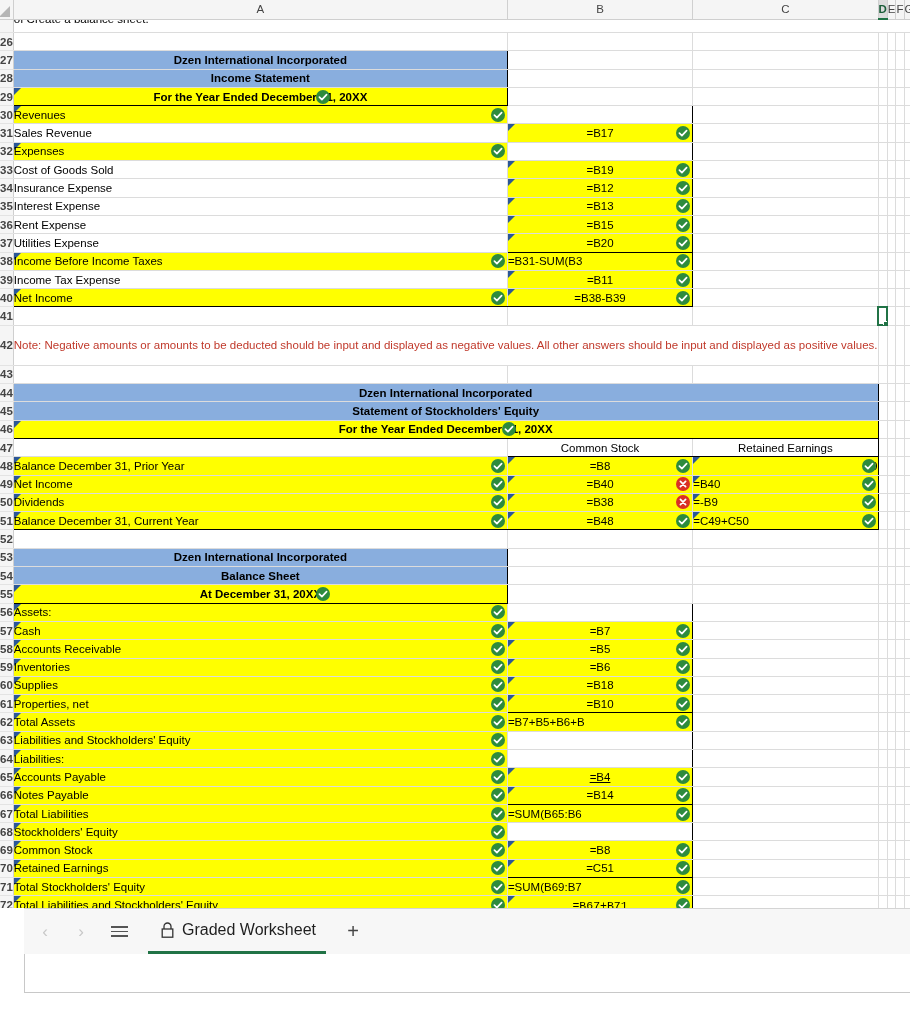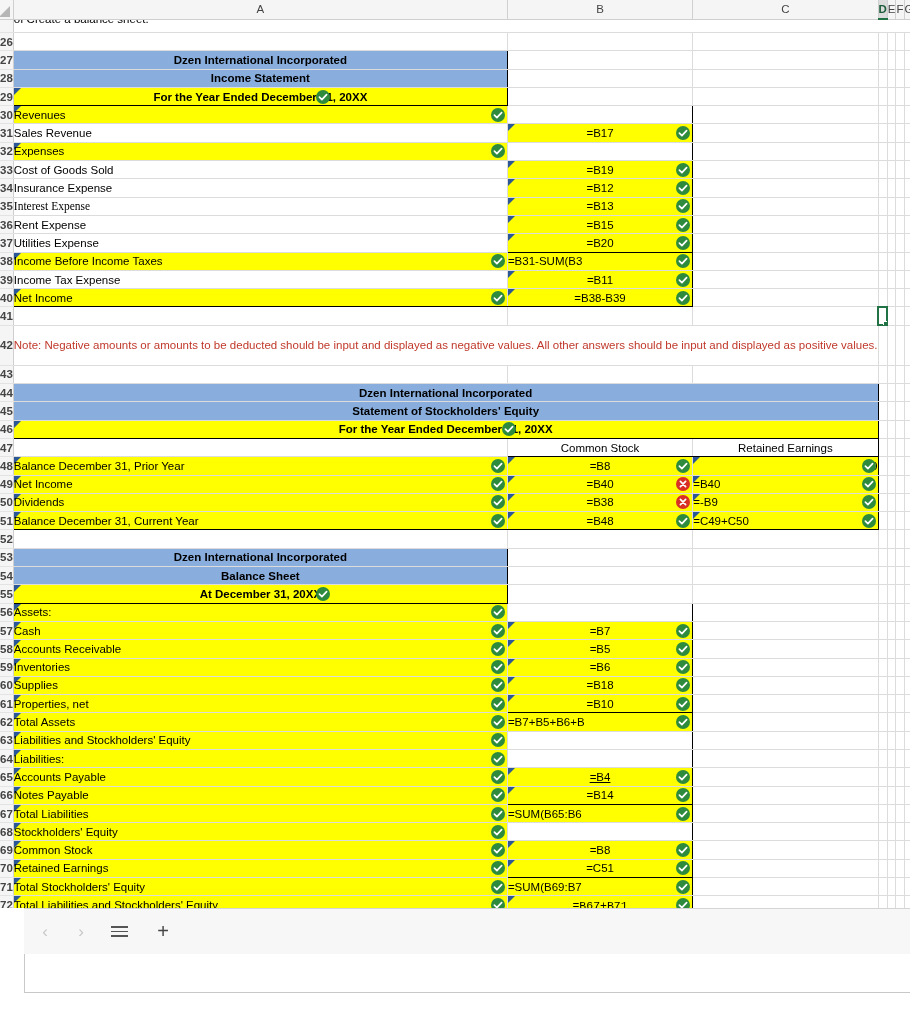--- a/index.html
+++ b/index.html
@@ -404,21 +404,21 @@
                 </svg>
               </span></td>
             <td class="cell"></td>
             <td class="cell"></td>
             <td class="cell"></td>
             <td class="cell"></td>
             <td class="cell"></td>
           </tr>
           <tr style="height: 18.3px;">
             <th class="rowhead">35</th>
-            <td class="cell ta-left indent1 bl"><span style="position: relative; font-family: Liberation Serif, serif;">Interest Expense</span></td>
+            <td class="cell ta-left indent1 bl"><span style="position: relative;">Interest Expense</span></td>
             <td class="cell fill-yellow ta-center br"><span class="cmt"></span><span style="position: relative;">=B13</span><span class="icon-badge">
                 <svg width="14" height="14" viewBox="0 0 14 14">
                   <circle cx="7" cy="7" r="7" fill="#2e8b3d"></circle>
                   <path d="M3.4 7.2 L5.9 9.6 L10.6 4.6" fill="none" stroke="#ffffff" stroke-width="1.7" stroke-linecap="round" stroke-linejoin="round"></path>
                 </svg>
               </span></td>
             <td class="cell"></td>
             <td class="cell"></td>
             <td class="cell"></td>
             <td class="cell"></td>
@@ -1048,18 +1048,25 @@
   </div>
 
   <div class="tabbar">
     <div class="nav-arrow">‹</div>
     <div class="nav-arrow">›</div>
     <div class="hamburger">
       <span></span>
       <span></span>
       <span></span>
     </div>
+    <div class="sheet-tab">
+      <svg class="lock-ico" width="15" height="18" viewBox="0 0 15 18">
+        <path d="M4 8 V5.5 A3.5 3.5 0 0 1 11 5.5 V8" fill="none" stroke="#333" stroke-width="1.3"></path>
+        <rect x="2.2" y="8" width="10.6" height="8.2" fill="none" stroke="#333" stroke-width="1.3"></rect>
+      </svg>
+      <span>Graded Worksheet</span>
+    </div>
     <div class="add-sheet">+</div>
   </div>
 
 
   <div class="bottom-edge"></div>
 </div>
 
 </body></html>

